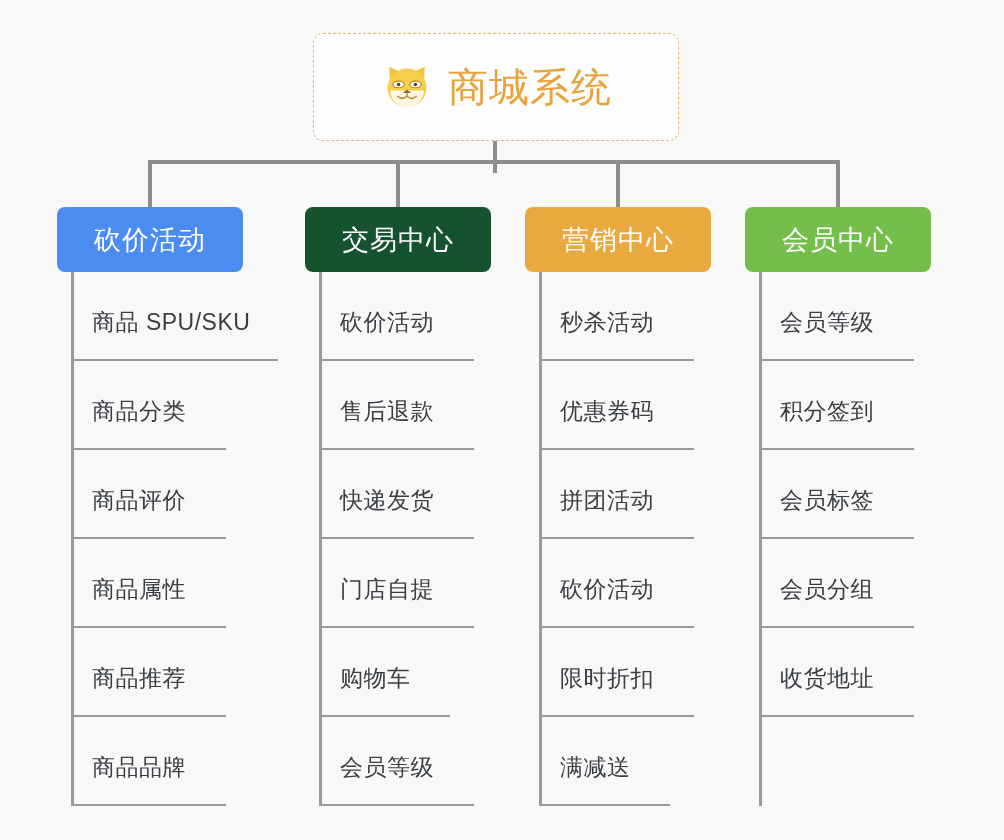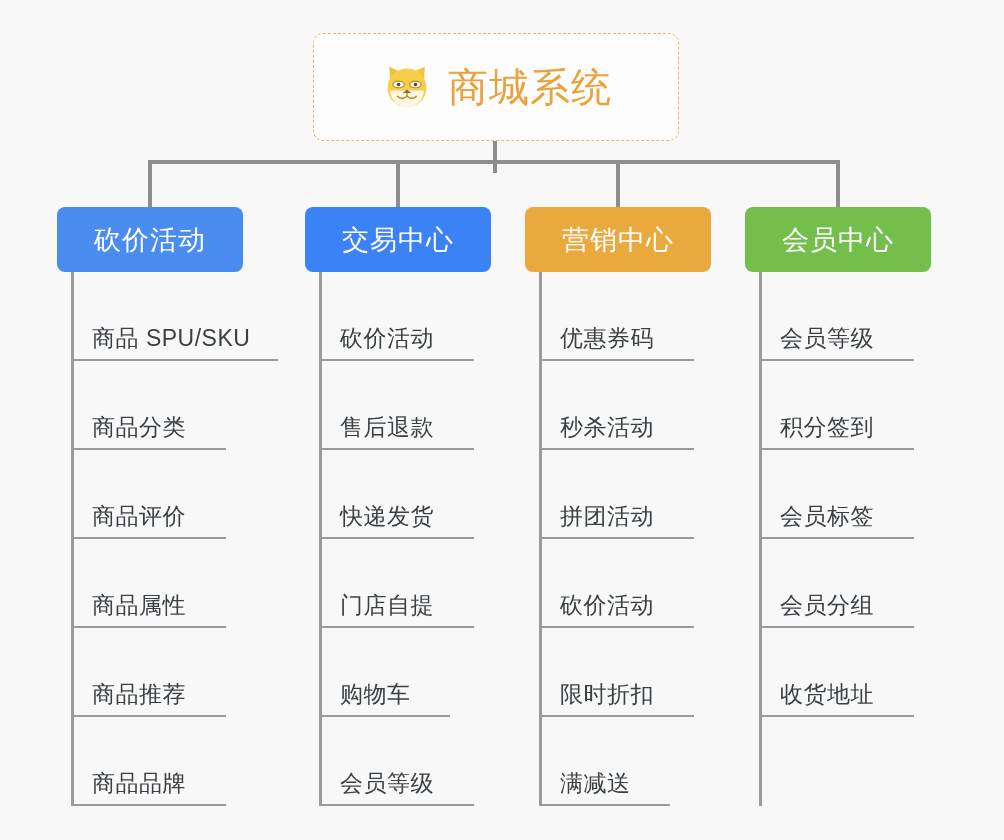--- a/index.html
+++ b/index.html
@@ -119,21 +119,21 @@
     padding-top: 0;
   }
 
   .leaf-item {
     position: relative;
     height: 89px;
     box-sizing: border-box;
     display: flex;
     align-items: flex-end;
     padding-left: 35px;
-    padding-bottom: 4px;
+    padding-bottom: 20px;
   }
   .leaf-label {
     font-size: 23px;
     color: #3a3f44;
     line-height: 1.1;
     white-space: nowrap;
     position: relative;
     padding-bottom: 6px;
     letter-spacing: 0.5px;
   }
@@ -211,21 +211,21 @@
             <div class="leaf-underline" style="width: 155px;"></div>
           </div>
           <div class="leaf-item">
             <span class="leaf-label">商品品牌</span>
             <div class="leaf-underline" style="width: 155px;"></div>
           </div>
         </div>
       </div>
       <div class="column col-1">
         <div class="col-drop"></div>
-        <div class="cat-box" style="background: #3b82f6;">
+        <div class="cat-box" style="background: #14532d;">
           <span>交易中心</span>
         </div>
         <div class="leaf-stem" style="height: 534px;"></div>
         <div class="leaf-list">
           <div class="leaf-item">
             <span class="leaf-label">砍价活动</span>
             <div class="leaf-underline" style="width: 155px;"></div>
           </div>
           <div class="leaf-item">
             <span class="leaf-label">售后退款</span>
@@ -250,25 +250,25 @@
         </div>
       </div>
       <div class="column col-2">
         <div class="col-drop"></div>
         <div class="cat-box" style="background: rgb(234, 169, 63); text-align: right;">
           <span>营销中心</span>
         </div>
         <div class="leaf-stem" style="height: 534px;"></div>
         <div class="leaf-list">
           <div class="leaf-item">
+            <span class="leaf-label">秒杀活动</span>
+            <div class="leaf-underline" style="width: 155px;"></div>
+          </div>
+          <div class="leaf-item">
             <span class="leaf-label">优惠券码</span>
-            <div class="leaf-underline" style="width: 155px;"></div>
-          </div>
-          <div class="leaf-item">
-            <span class="leaf-label">秒杀活动</span>
             <div class="leaf-underline" style="width: 155px;"></div>
           </div>
           <div class="leaf-item">
             <span class="leaf-label">拼团活动</span>
             <div class="leaf-underline" style="width: 155px;"></div>
           </div>
           <div class="leaf-item">
             <span class="leaf-label">砍价活动</span>
             <div class="leaf-underline" style="width: 155px;"></div>
           </div>

